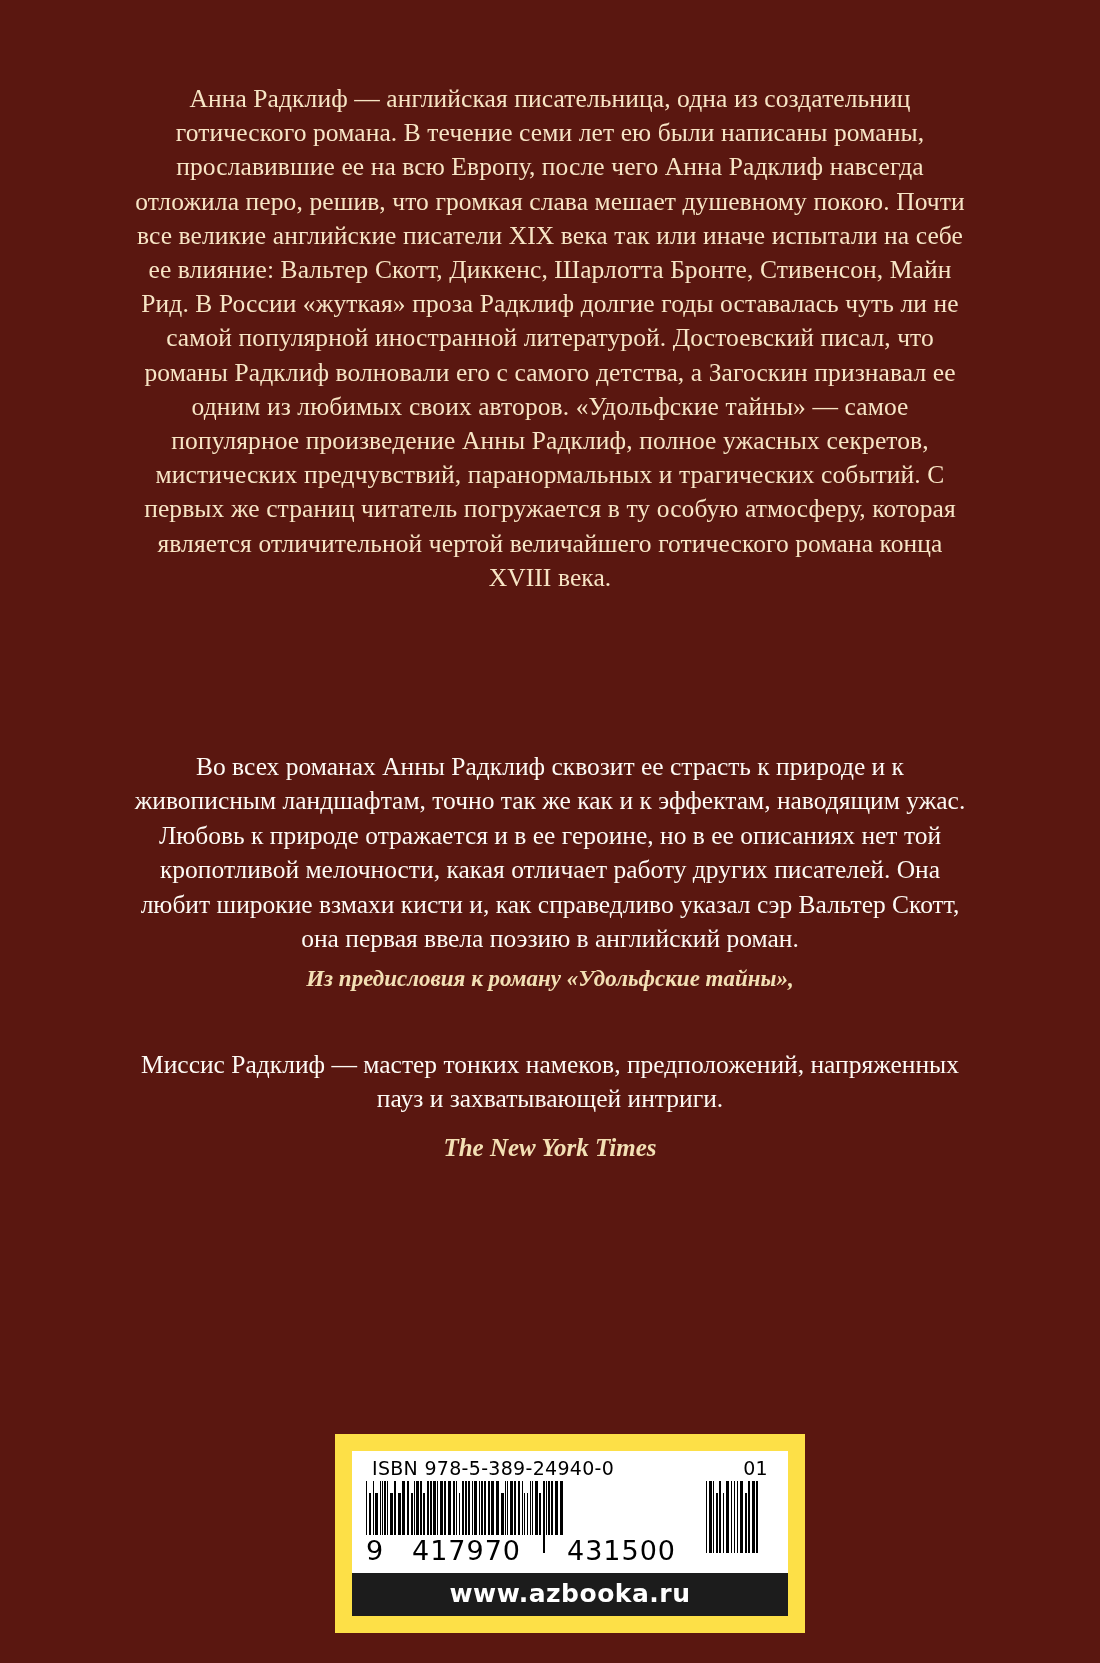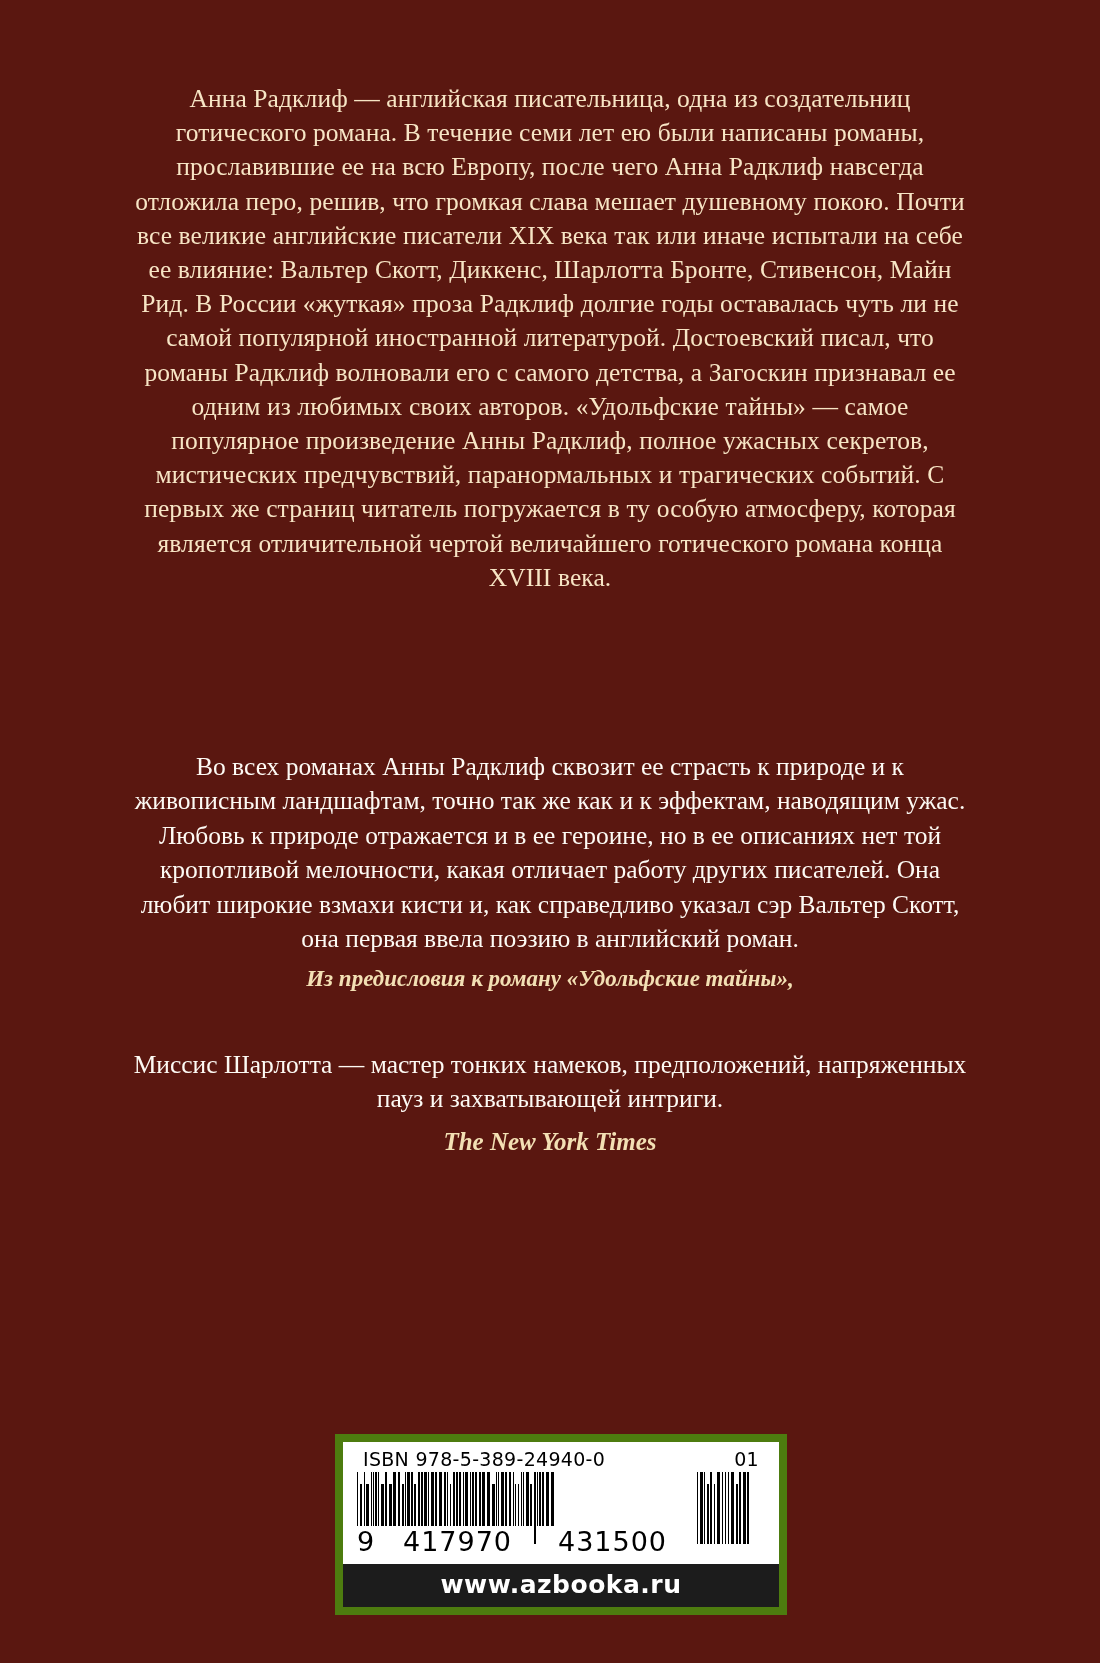--- a/index.html
+++ b/index.html
@@ -73,21 +73,21 @@
     left: 130px;
     top: 1048px;
     width: 840px;
     text-align: center;
   }
   .quote-block2 .quote-text {
     font-size: 25.5px;
     line-height: 34.4px;
   }
   .quote-block2 .quote-source {
-    margin-top: 10px;
+    margin-top: 16px;
     font-size: 25px;
     text-align: center;
   }
 
   
   .credit {
     position: absolute;
     left: 0;
     top: 1398px;
     width: 1100px;
@@ -98,22 +98,22 @@
     font-family: "DejaVu Sans", "Liberation Sans", sans-serif;
     font-weight: 300;
   }
 
   
   .barcode-wrap {
     position: absolute;
     left: 335px;
     top: 1434px;
     width: 436px;
-    background: #4d7c0f;
-    padding: 8px;
+    background: #fde047;
+    padding: 17px;
   }
   .barcode-white {
     background: #ffffff;
     padding: 6px 10px 4px 10px;
     box-sizing: border-box;
     width: 100%;
   }
   .isbn-row {
     display: flex;
     align-items: baseline;
@@ -199,21 +199,21 @@
   </div>
 
   <div class="quote-block">
     <p class="quote-text">Во всех романах Анны Радклиф сквозит ее страсть к природе и к живописным ландшафтам, точно так же как и к эффектам, наводящим ужас. Любовь к природе отражается и в ее героине, но в ее описаниях нет той кропотливой мелочности, какая отличает работу других писателей. Она любит широкие взмахи кисти и, как справедливо указал сэр Вальтер Скотт, она первая ввела поэзию в английский роман.</p>
     <p class="quote-source">
       <span>Из предисловия к роману «Удольфские тайны»,</span><br>
     </p>
   </div>
 
   <div class="quote-block2">
-    <p class="quote-text">Миссис Шарлотта — мастер тонких намеков, предположений, напряженных пауз и захватывающей интриги.</p>
+    <p class="quote-text">Миссис Радклиф — мастер тонких намеков, предположений, напряженных пауз и захватывающей интриги.</p>
     <p class="quote-source">The New York Times</p>
   </div>
 
 
   <div class="barcode-wrap">
     <div class="barcode-white">
       <div class="isbn-row">
         <span>ISBN  978-5-389-24940-0</span>
         <span class="isbn-addon">01</span>
       </div>

